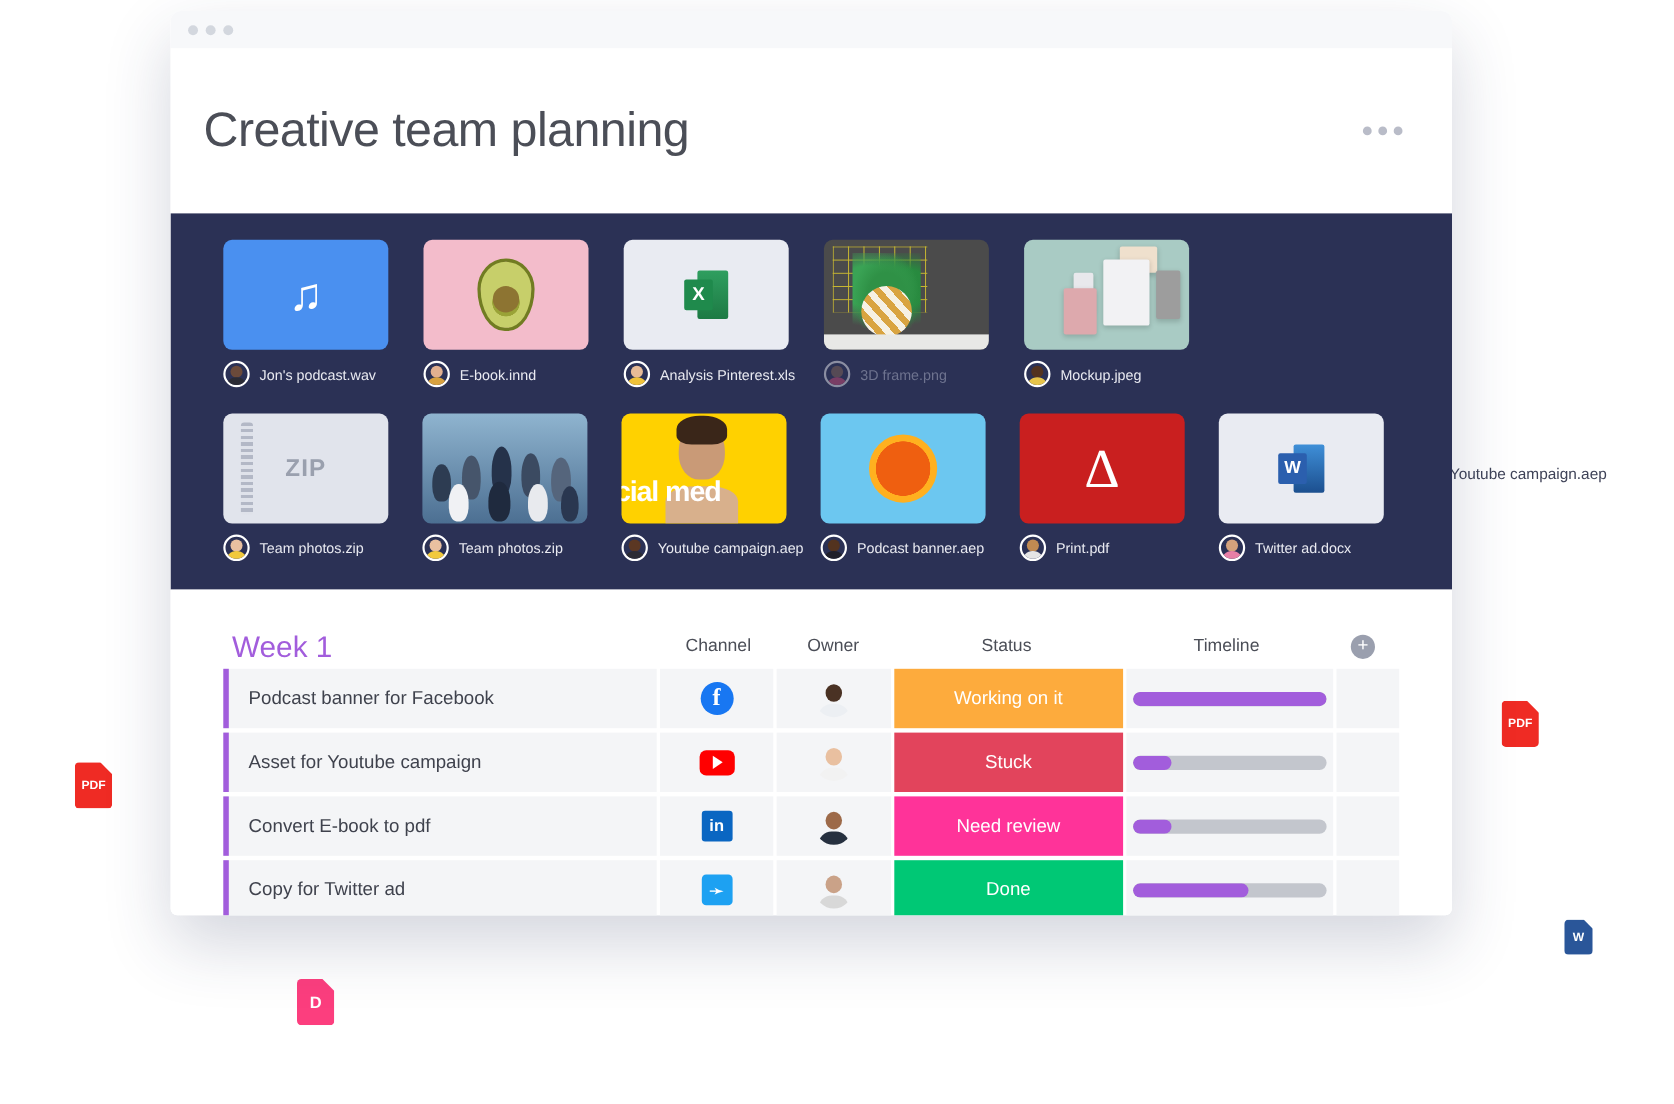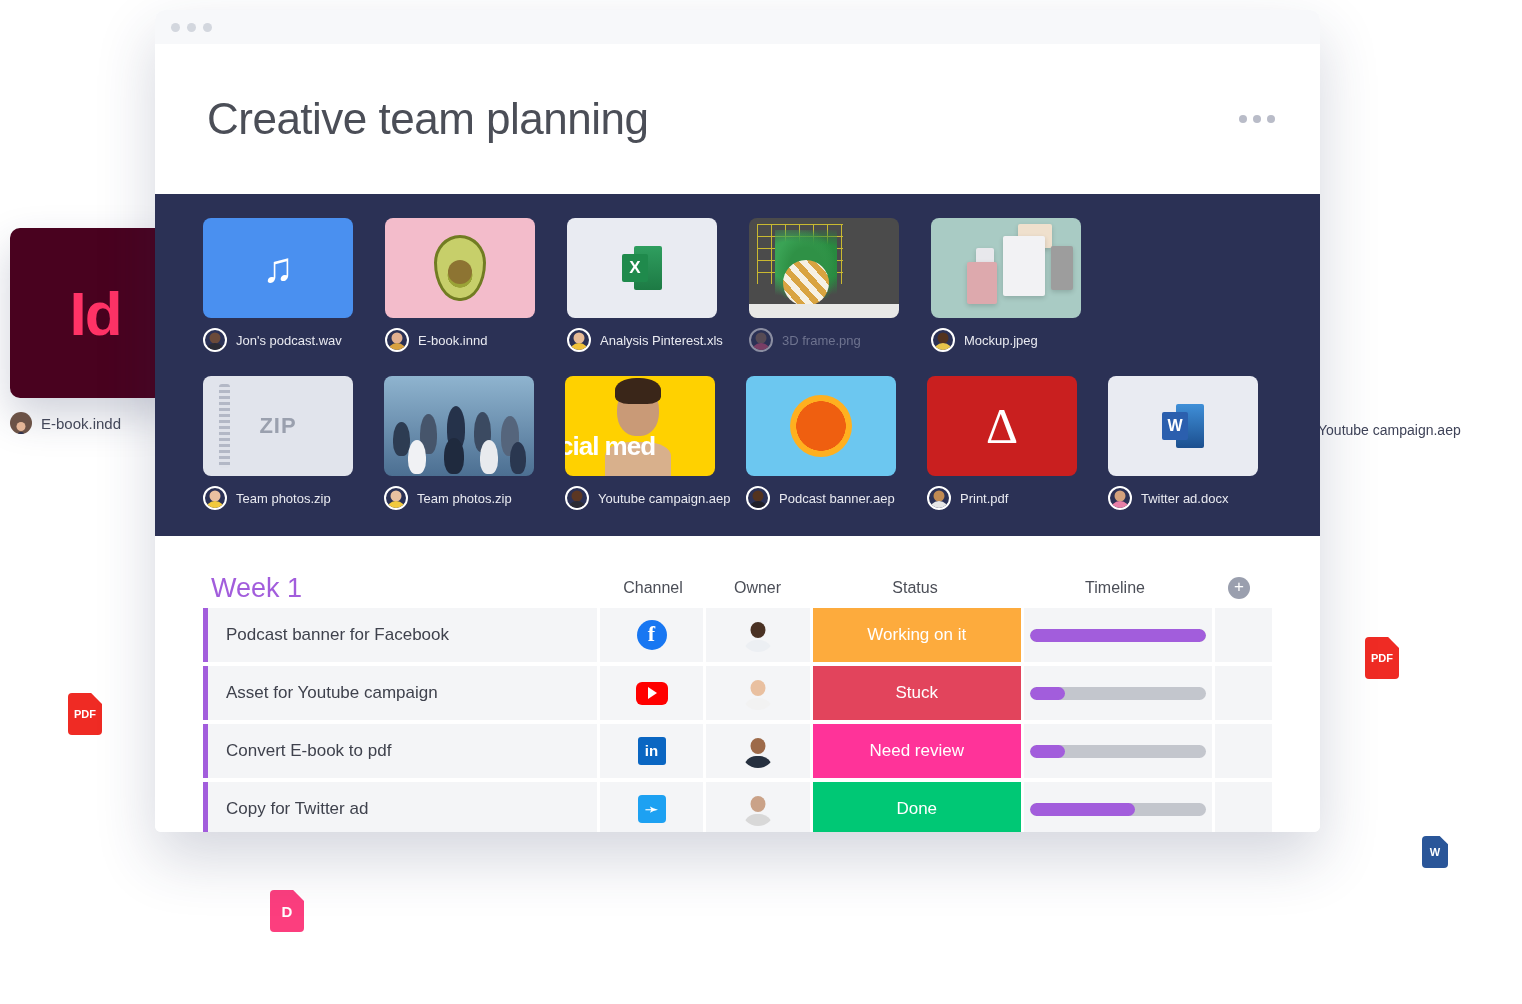--- a/index.html
+++ b/index.html
@@ -73,21 +73,21 @@
   .window {
     position: absolute; left: 155px; top: 10px;
     width: 1165px; height: 822px;
     background: #fff; border-radius: 10px 10px 6px 6px;
     box-shadow: 0 26px 60px rgba(40,50,90,.20);
     overflow: hidden;
   }
   .titlebar { height: 34px; background: #f7f8fa; display: flex; align-items: center; padding-left: 16px; gap: 7px; }
   .dot { width: 9px; height: 9px; border-radius: 50%; background: #d3d7de; }
 
-  .header { height: 150px; background: #fff; display: flex; align-items: center; justify-content: space-between; padding: 0 45px 0 52px; }
+  .header { height: 150px; background: #fff; display: flex; align-items: center; justify-content: space-between; padding: 0 45px 0 30px; }
   .header h1 { font-size: 44px; font-weight: normal; color: #4b4e57; letter-spacing: -.5px; }
   .kebab { display: flex; gap: 6px; cursor: pointer; }
   .kebab i { width: 8px; height: 8px; border-radius: 50%; background: #b9bcc8; display: block; }
 
   
   .board { background: #2b3155; padding: 24px 0 26px 0; }
   .grid-row { display: flex; padding: 0 48px; gap: 32px; }
   .grid-row + .grid-row { margin-top: 24px; gap: 31px; }
   .tile-cell { width: 150px; }
   .thumb {
@@ -208,29 +208,20 @@
   .row-avatar .face { position: absolute; left: 50%; top: 36%; transform: translate(-50%,-50%);
     width: 15px; height: 16px; border-radius: 50%; }
   .row-avatar .body { position: absolute; left: 50%; bottom: -4px; transform: translateX(-50%);
     width: 28px; height: 16px; border-radius: 12px 12px 0 0; }
 </style>
 </head>
 <body>
 
 <div class="stage">
 
-  <div class="float-card" id="indd-card">
-    <div class="float-tile">
-      <span>Id</span>
-    </div>
-    <div class="float-label">
-      <span class="float-avatar"></span>
-      <span>E-book.indd</span>
-    </div>
-  </div>
 
   <div class="float-card" id="pr-card">
     <div class="float-label">
       <span>Youtube campaign.aep</span>
     </div>
   </div>
 
   <div class="doc-badge" id="pdf-badge-left">
     <span class="glow"></span>
     <div class="sheet">PDF</div>

